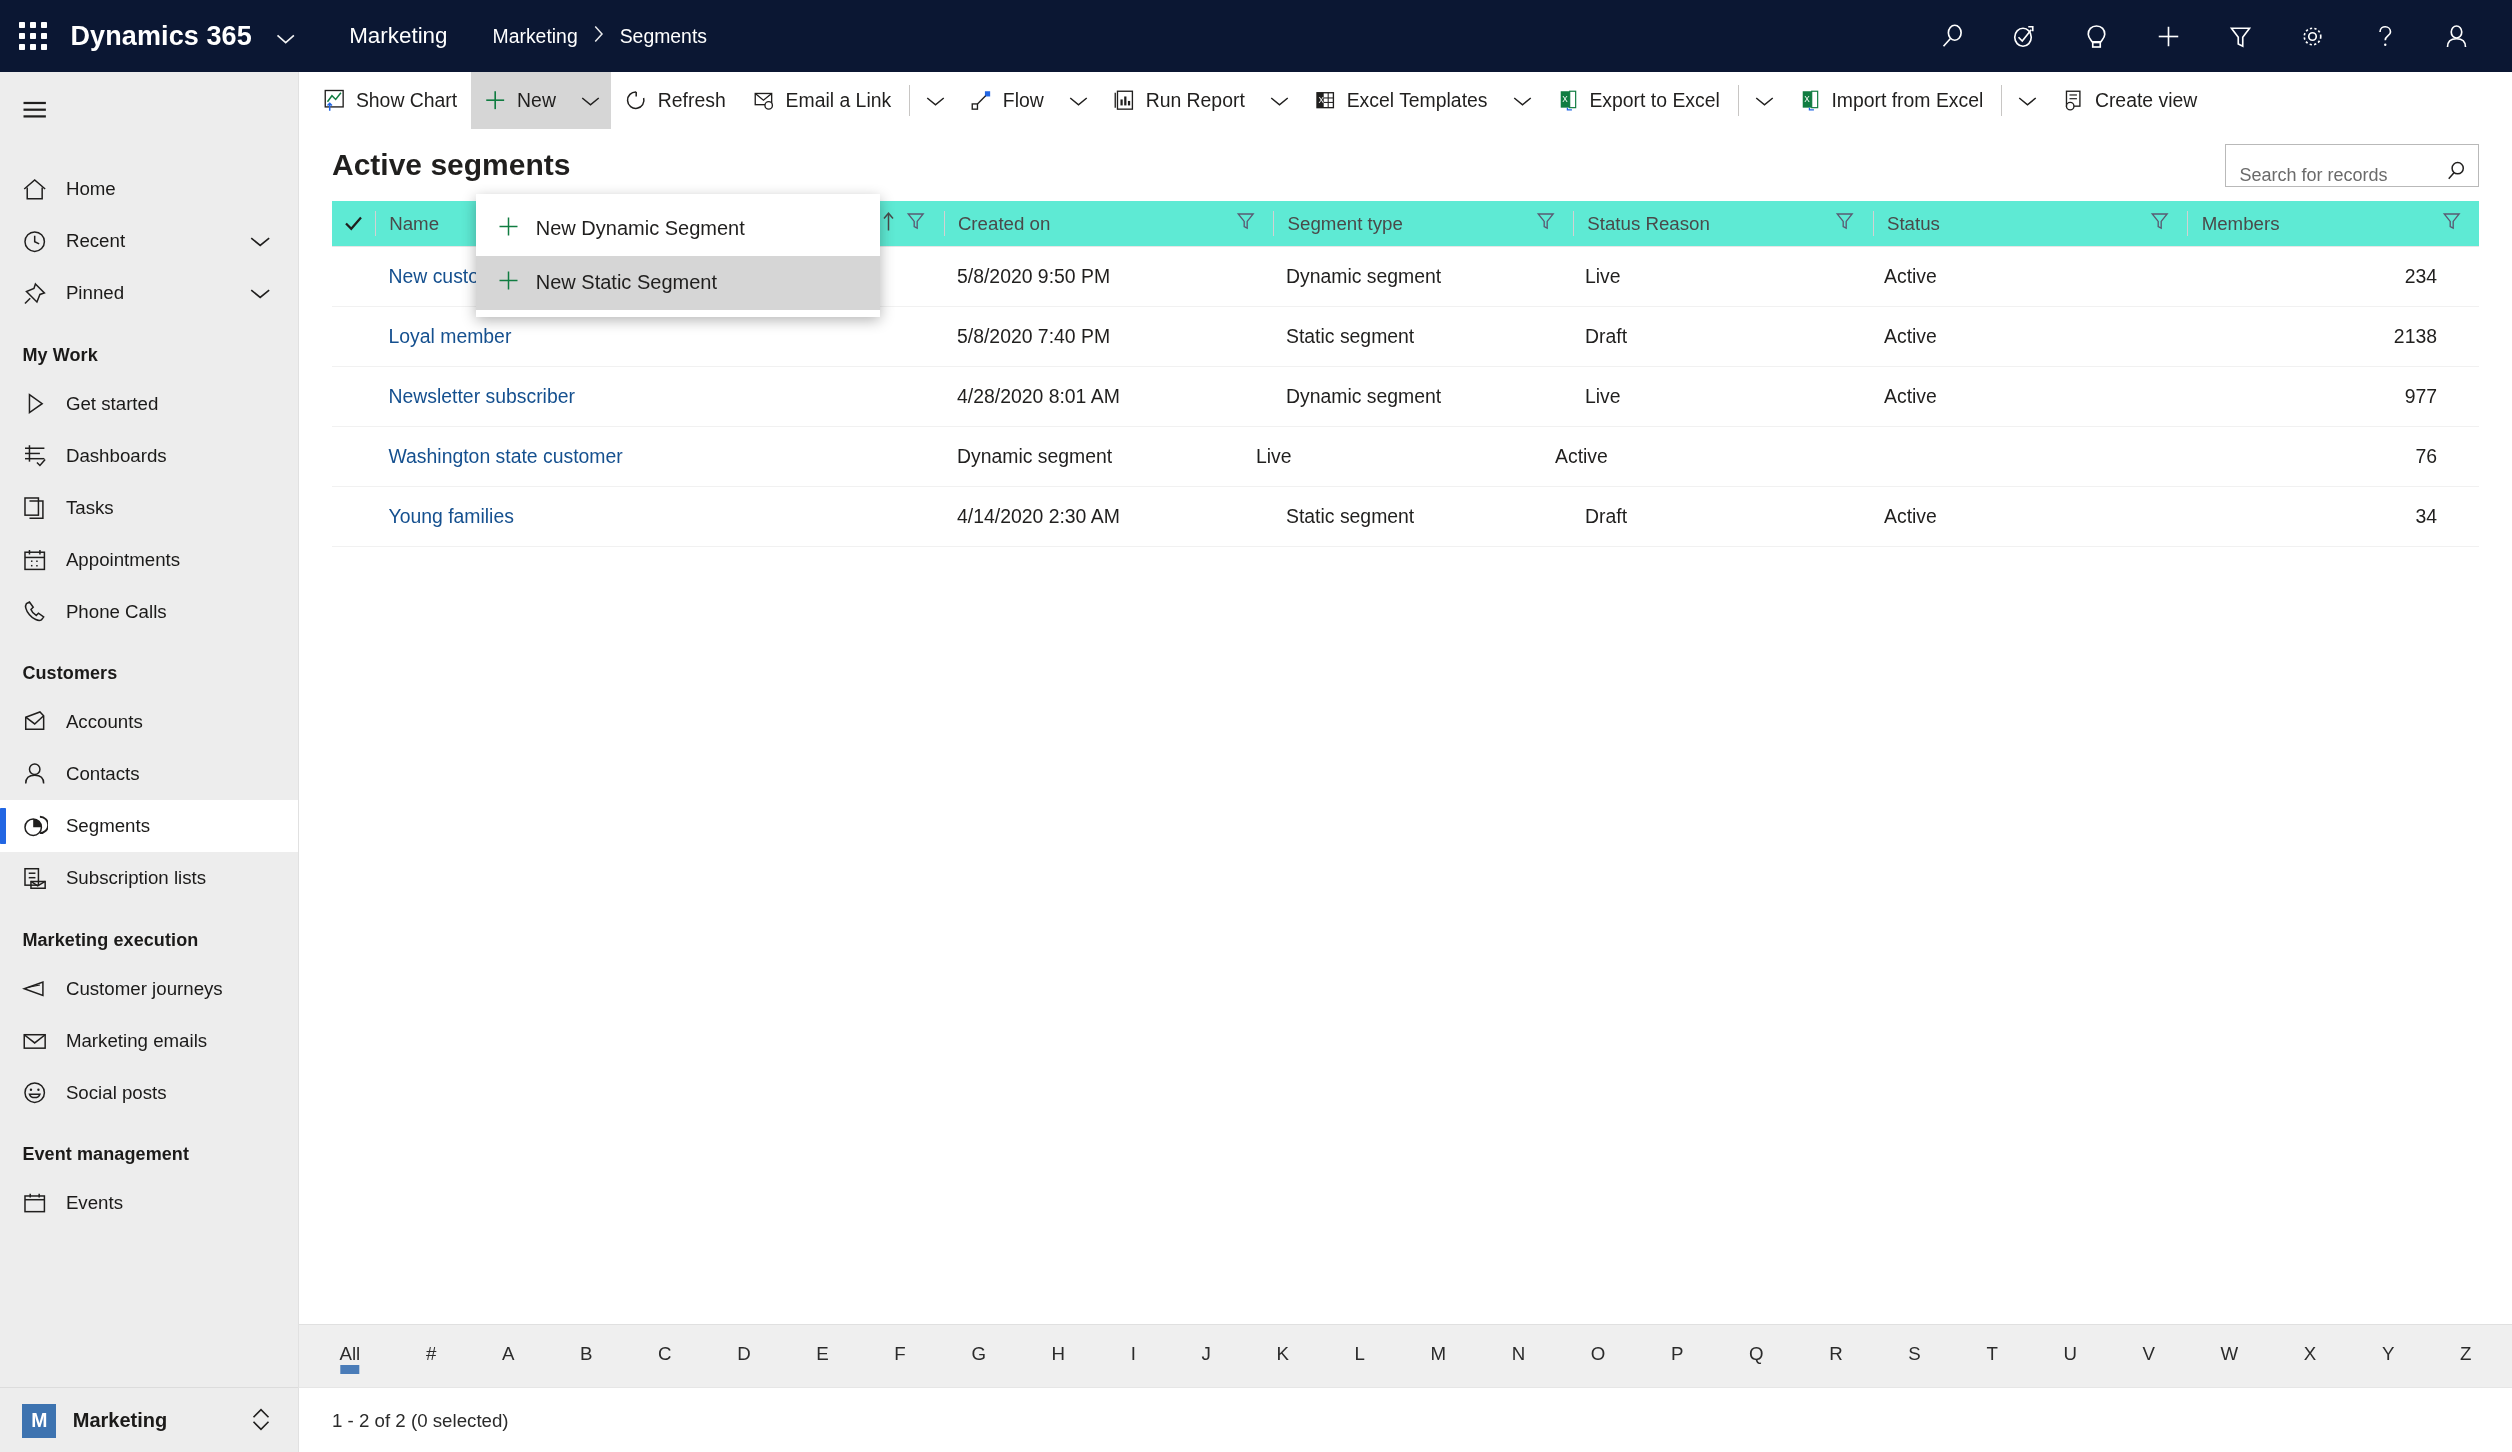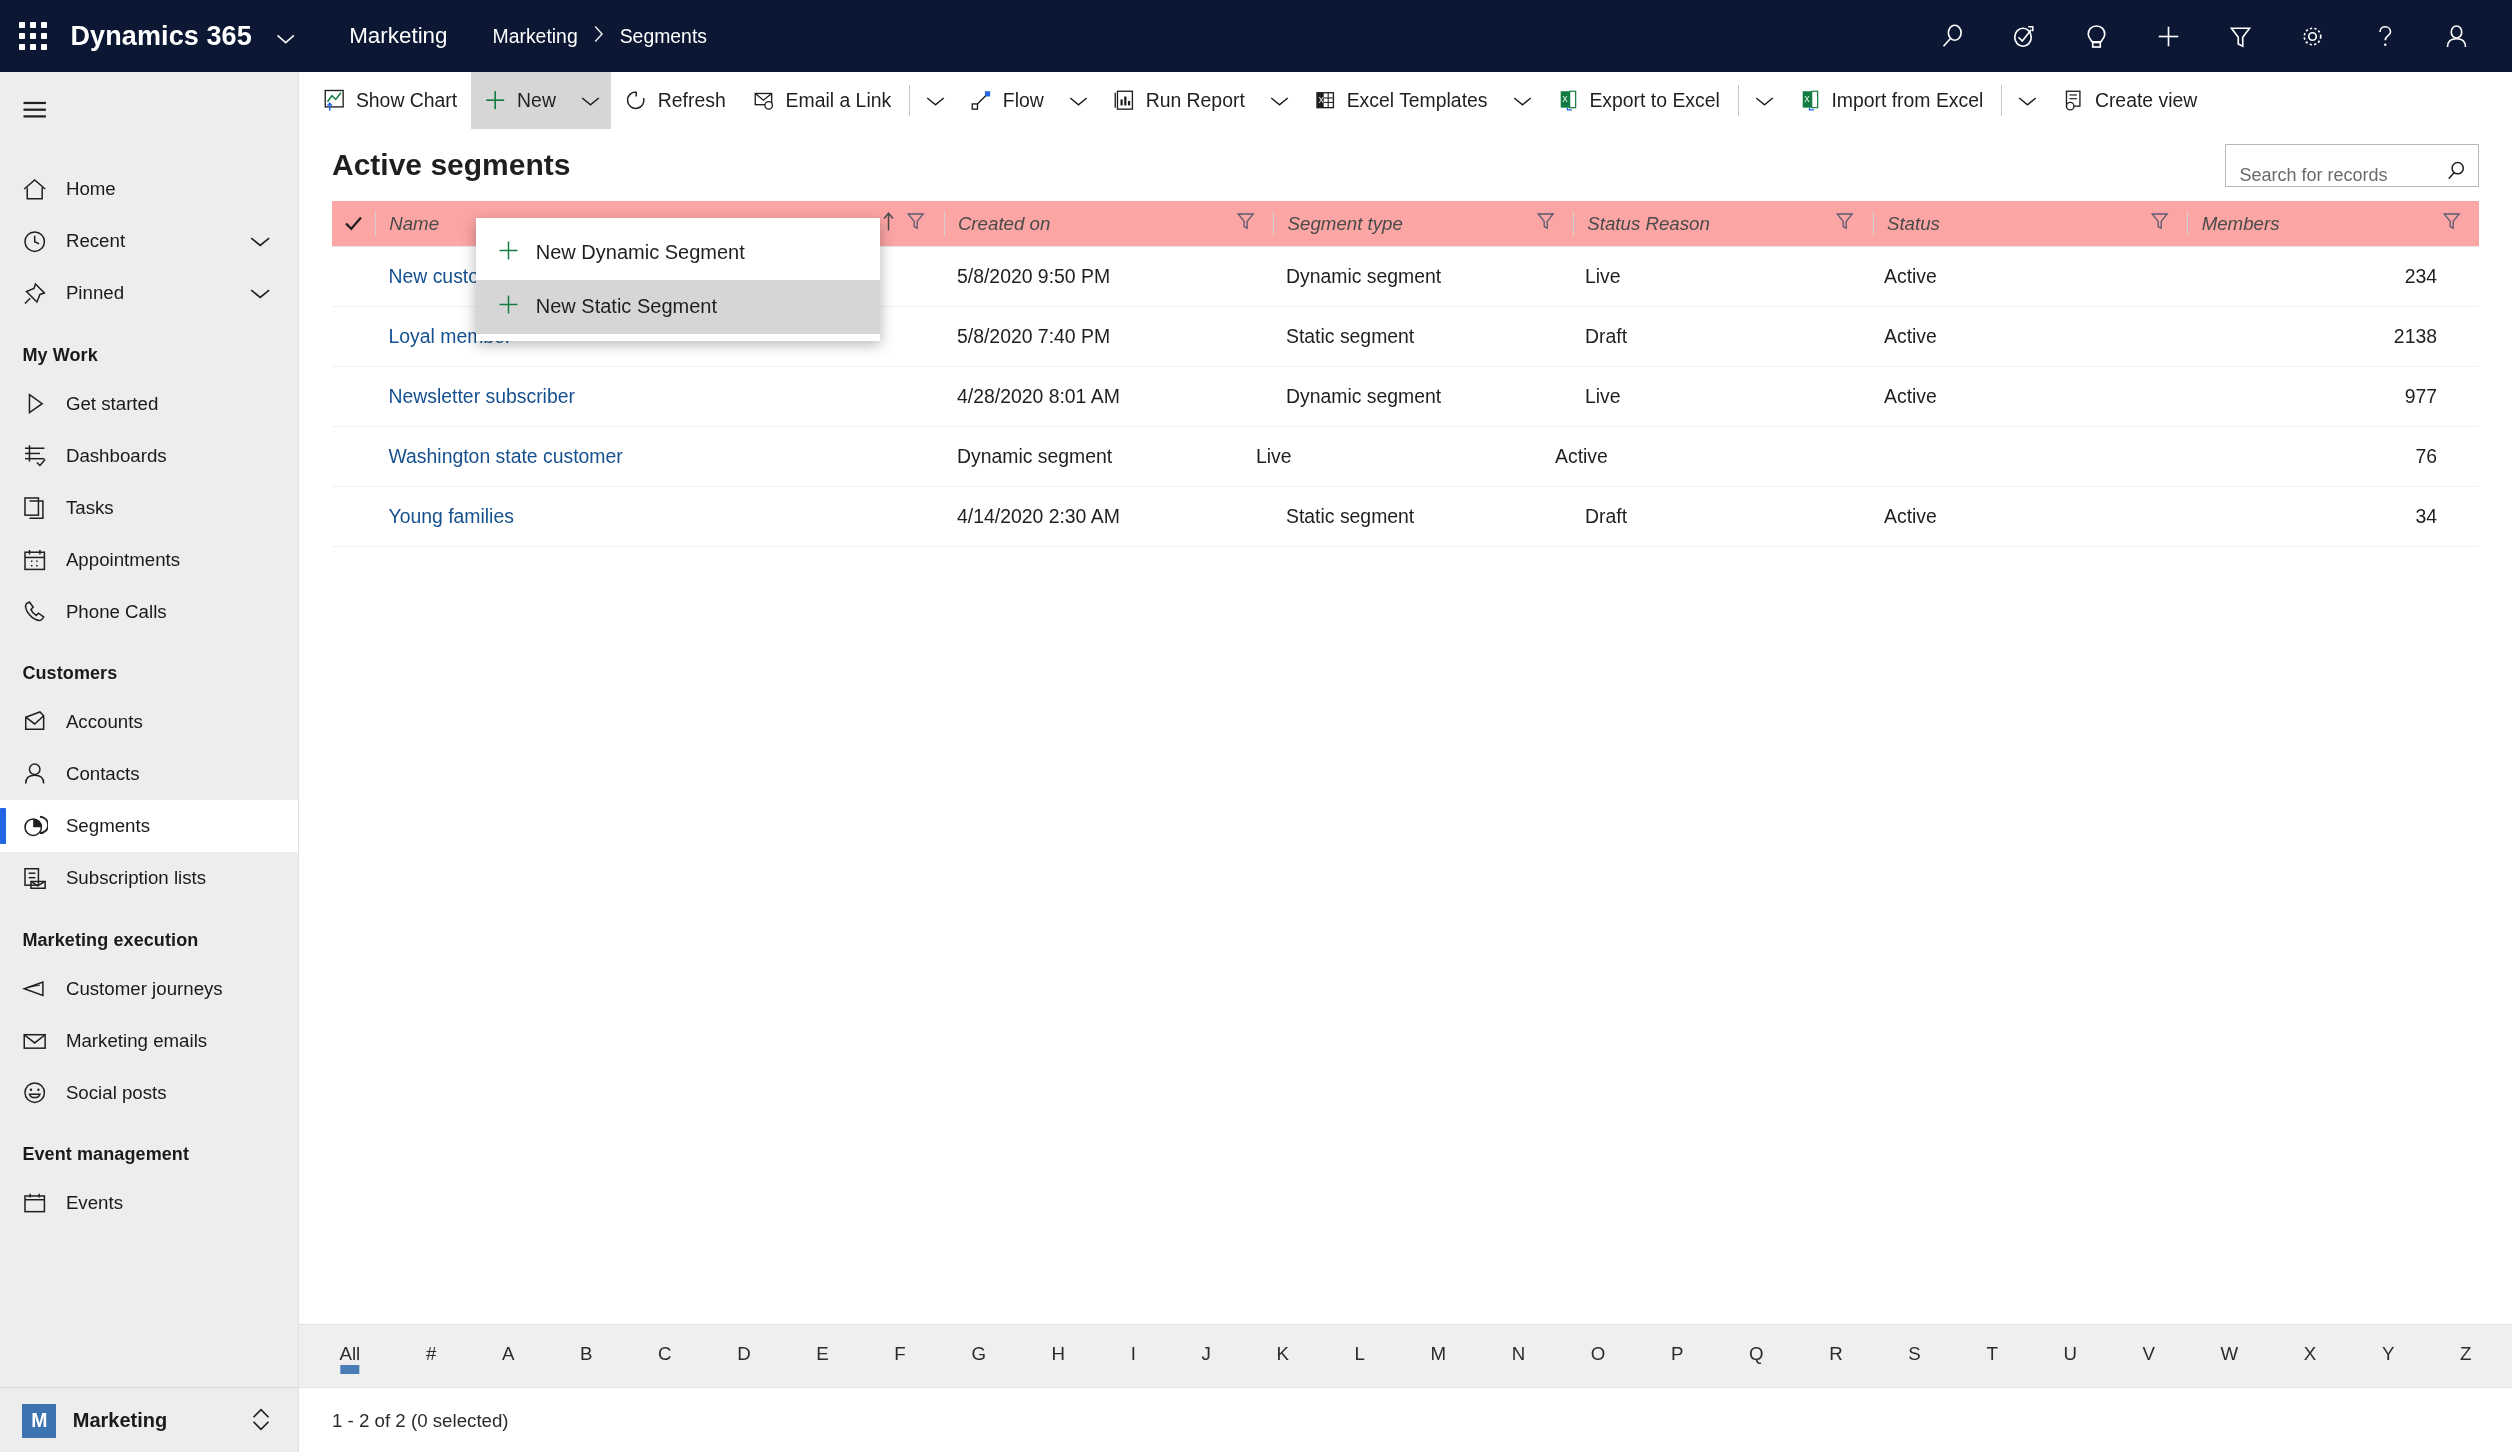--- a/index.html
+++ b/index.html
@@ -98,21 +98,21 @@
   .searchbox input {
     border: 0; outline: 0; flex: 1; font-size: 18px; font-family: "Liberation Sans", sans-serif;
     color: #201f1e; background: transparent; min-width: 0;
   }
   .searchbox input::placeholder { color: #6b6b6b; }
 
   
   .gridwrap { flex: 1; display: flex; flex-direction: column; min-height: 0; padding: 0 33px; }
   .grid-head {
     height: 46px; flex: 0 0 46px; display: flex; align-items: center;
-    border-bottom: 0.7px solid #e6e6e6; background: #fca5a5; font-style: italic;
+    border-bottom: 0.7px solid #e6e6e6; background: #5eead4;
   }
   .gh-cell {
     display: flex; align-items: center; height: 46px; font-size: 18.7px; color: #4a4a4a;
     position: relative; padding-right: 6px; cursor: pointer;
   }
   .gh-cell .gh-lbl { white-space: nowrap; overflow: hidden; text-overflow: ellipsis; }
   .gh-cell .gh-tools { margin-left: auto; display: flex; align-items: center; gap: 10.5px; padding-right: 12px; }
   .gh-div { width: 0.7px; height: 25.4px; background: #d2d2d2; flex: 0 0 0.7px; }
   .gh-check { width: 43px; flex: 0 0 43px; display: flex; align-items: center; justify-content: center; cursor: pointer; }
 
@@ -150,21 +150,21 @@
 
   
   .footer {
     height: 66px; flex: 0 0 66px; background: #fff; border-top: 0.7px solid #e6e6e6;
     display: flex; align-items: center; padding-left: 33px;
   }
   .footer .ftxt { font-size: 18.7px; color: #2b2b2b; }
 
   
   .menu {
-    position: absolute; left: 476px; top: 146px; width: 404px;
+    position: absolute; left: 476px; top: 122px; width: 404px;
     background: #fff; box-shadow: 0 3.7px 13.5px rgba(0,0,0,.30); z-index: 200;
     padding: 7.5px 0 7.5px 0;
   }
   .menu-item {
     height: 54px; display: flex; align-items: center; padding: 0 22.4px; gap: 16.4px;
     font-size: 20px; color: #201f1e; cursor: pointer; white-space: nowrap;
   }
   .menu-item.hover { background: #d6d6d6; }
   .plus-green { color: #107c41; }
 </style>

